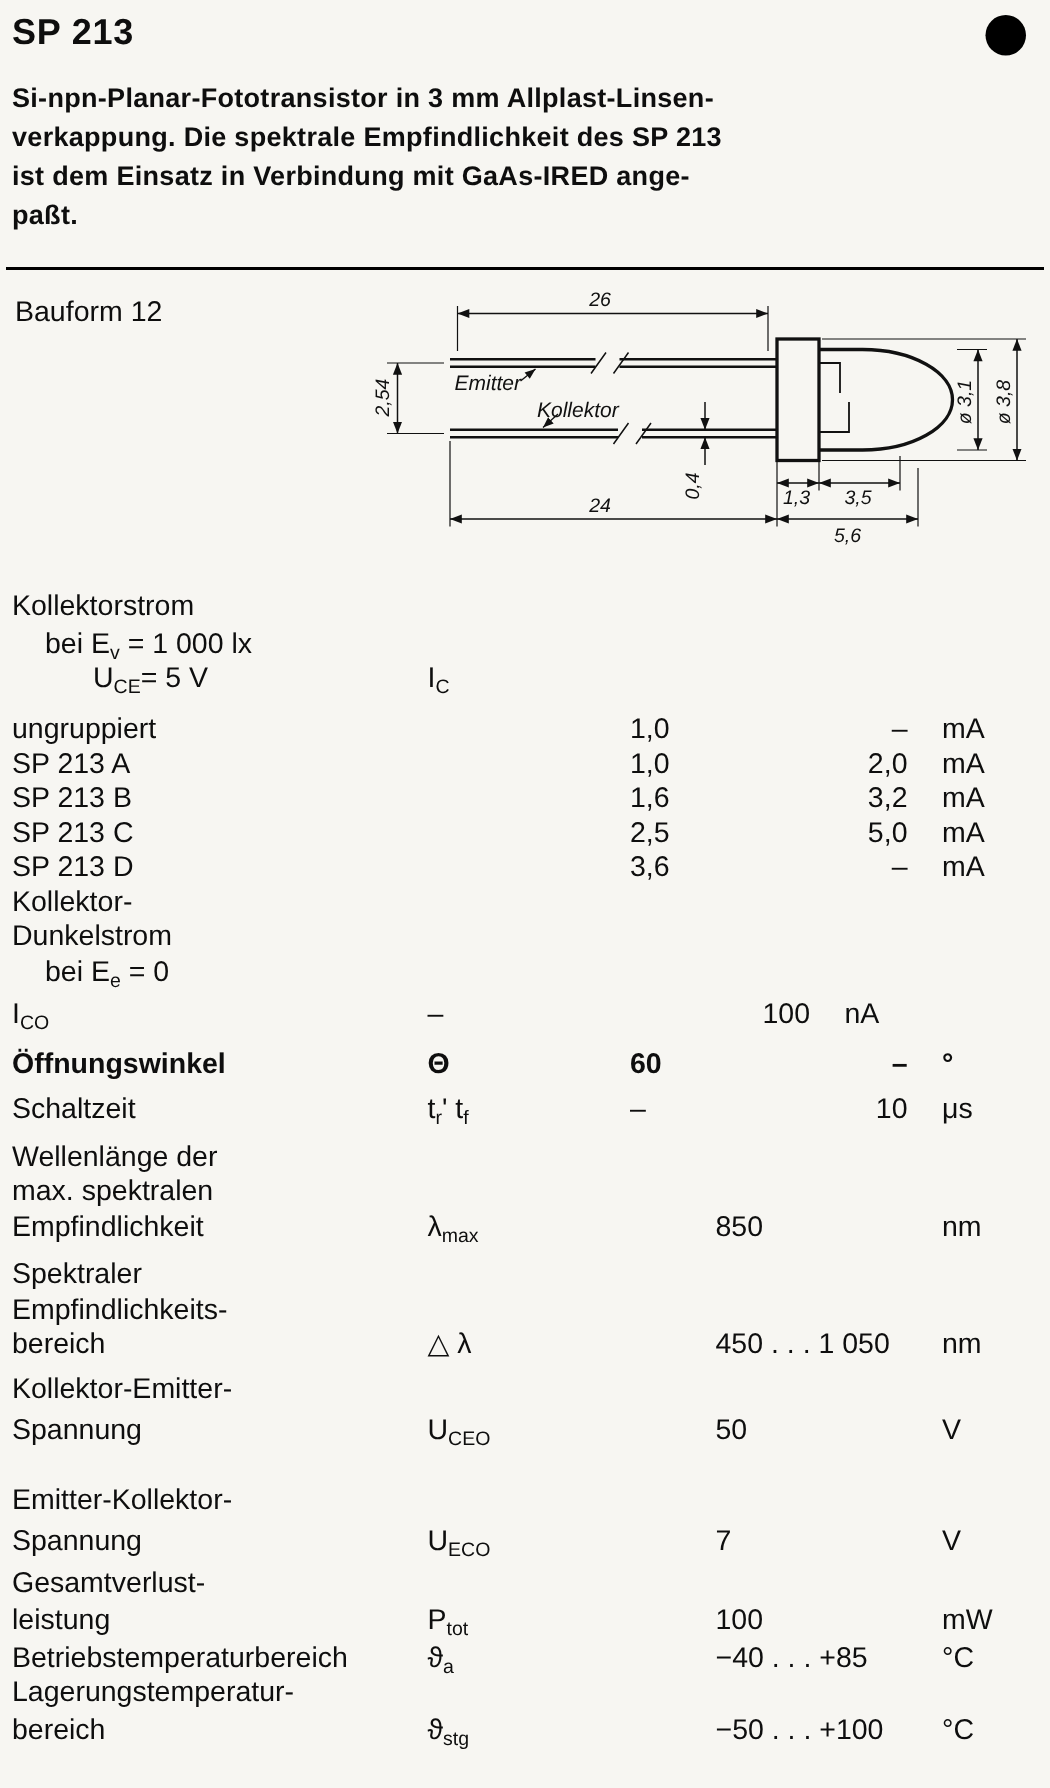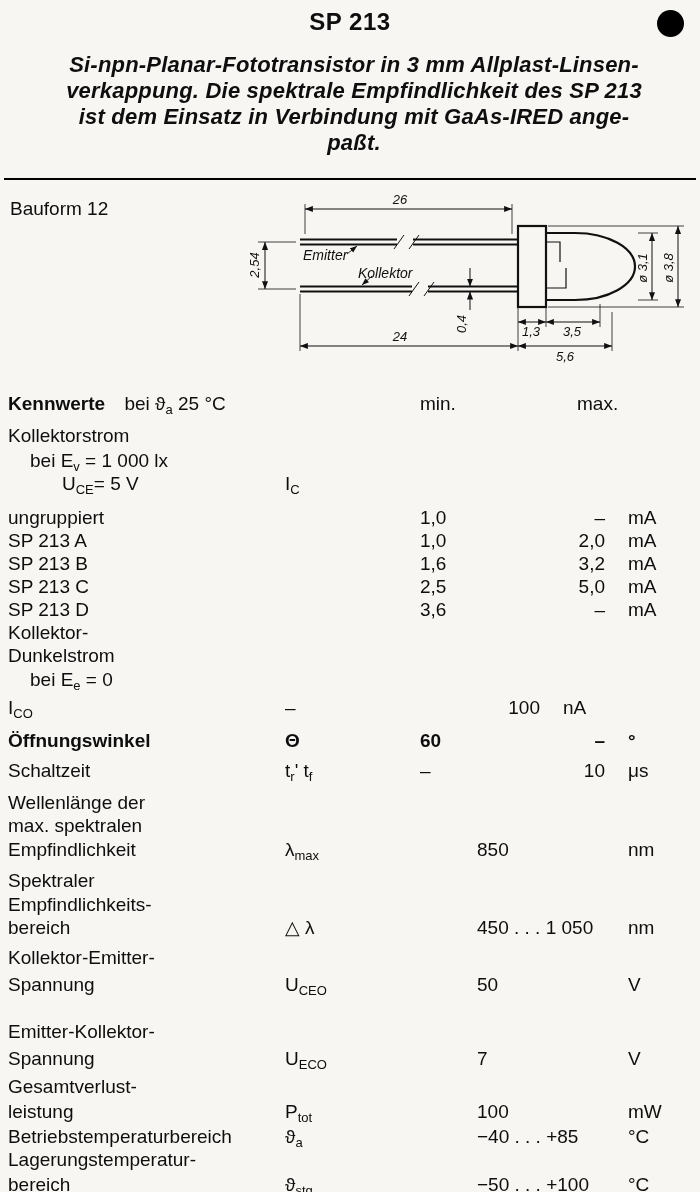--- a/index.html
+++ b/index.html
@@ -4,24 +4,24 @@
 <style>
   * { margin:0; padding:0; box-sizing:border-box; }
   html,body { width:700px; height:1192px; }
   body {
     background:#f7f6f2;
     color:#0e0e0e;
     font-family:"Liberation Sans", sans-serif;
     position:relative;
     overflow:hidden;
   }
-  .page-header { padding:8px 8px 0 8px; position:relative;text-align:center; }
+  .page-header { padding:8px 8px 0 8px; position:relative; }
   .part-number { font-size:24px; font-weight:bold; letter-spacing:.5px; }
   .corner-dot { position:absolute; top:10px; right:16px; width:27px; height:27px; border-radius:50%; background:#000; }
-  .intro { margin-top:16px; font-size:22px; font-weight:bold; line-height:26px; letter-spacing:.2px; width:692px;font-style:italic; }
+  .intro { margin-top:16px; font-size:18px; font-weight:bold; line-height:26px; letter-spacing:.2px; width:692px; }
   .rule { border-top:2.5px solid #000; margin:22px -4px 0 -4px; }
 
   .section-drawing { position:relative; height:200px; margin-top:4px; }
   .drawing-caption { position:absolute; left:10px; top:14px; font-size:19px; }
   .section-drawing svg { position:absolute; left:0; top:0; }
   .dim   { font:italic 13px "Liberation Sans", sans-serif; fill:#111; }
   .dlabel{ font:italic 14px "Liberation Sans", sans-serif; fill:#111; }
 
   .section-table { }
   .kennwerte-header { position:relative; margin-top:8px; height:23px; line-height:23px; font-size:19px; padding-left:8px; }
@@ -115,26 +115,20 @@
     <text class="dim" x="259" y="81" text-anchor="middle" transform="rotate(-90 259 81)">2,54</text>
     <text class="dim" x="466" y="140" text-anchor="middle" transform="rotate(-90 466 140)">0,4</text>
     <text class="dim" x="647" y="84" text-anchor="middle" transform="rotate(-90 647 84)">ø 3,1</text>
     <text class="dim" x="673" y="84" text-anchor="middle" transform="rotate(-90 673 84)">ø 3,8</text>
     <text class="dlabel" x="303" y="76">Emitter</text>
     <text class="dlabel" x="358" y="94">Kollektor</text>
   </svg>
 </div>
 
 <div class="section-table">
-  <div class="kennwerte-header">
-    <span class="kh-title">Kennwerte</span>
-    <span class="kh-cond">bei ϑ<sub>a</sub> 25 °C</span>
-    <span class="kh-min">min.</span>
-    <span class="kh-max">max.</span>
-  </div>
   <div class="t-body">
       <div class="t-row">
     <div class="c label">Kollektorstrom</div>
     <div class="c symbol"></div>
     <div class="c min"></div>
     <div class="c mid"></div>
     <div class="c max"></div>
     <div class="c unit"></div>
   </div>
       <div class="t-row" style="margin-top: 2px;">

